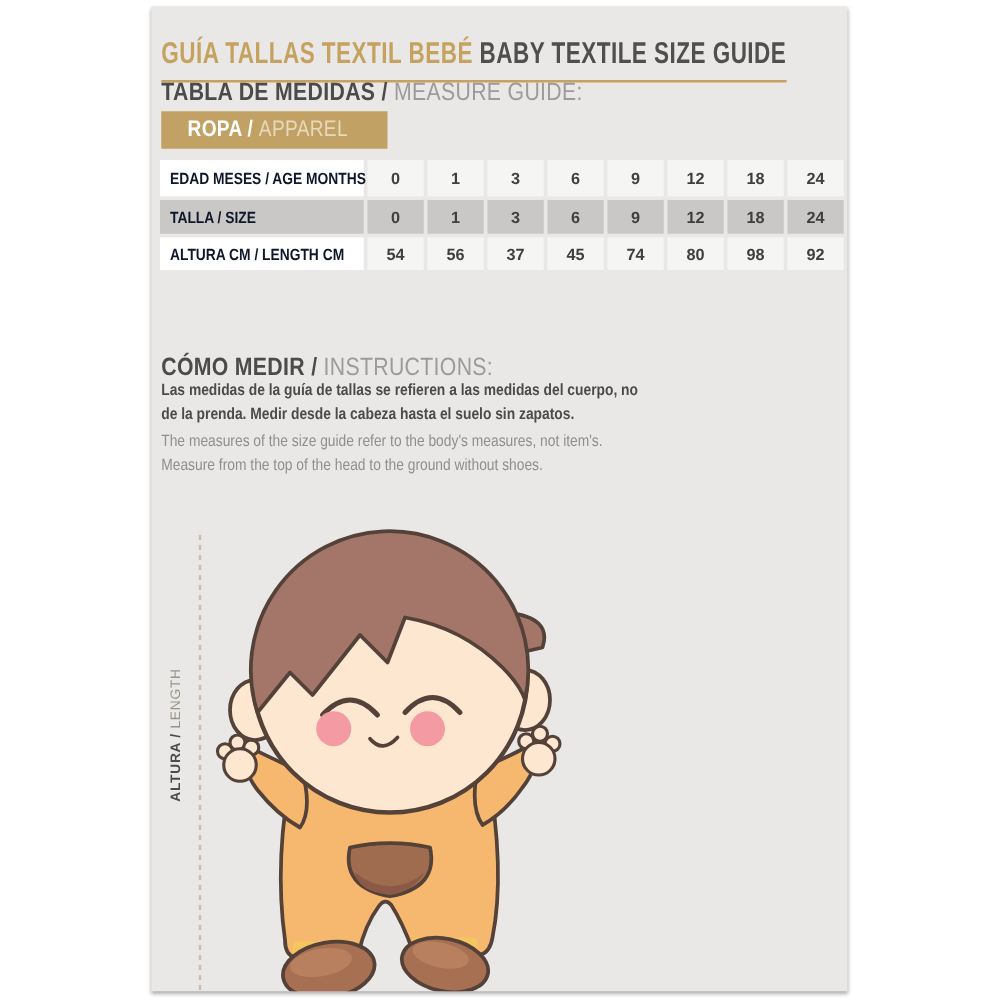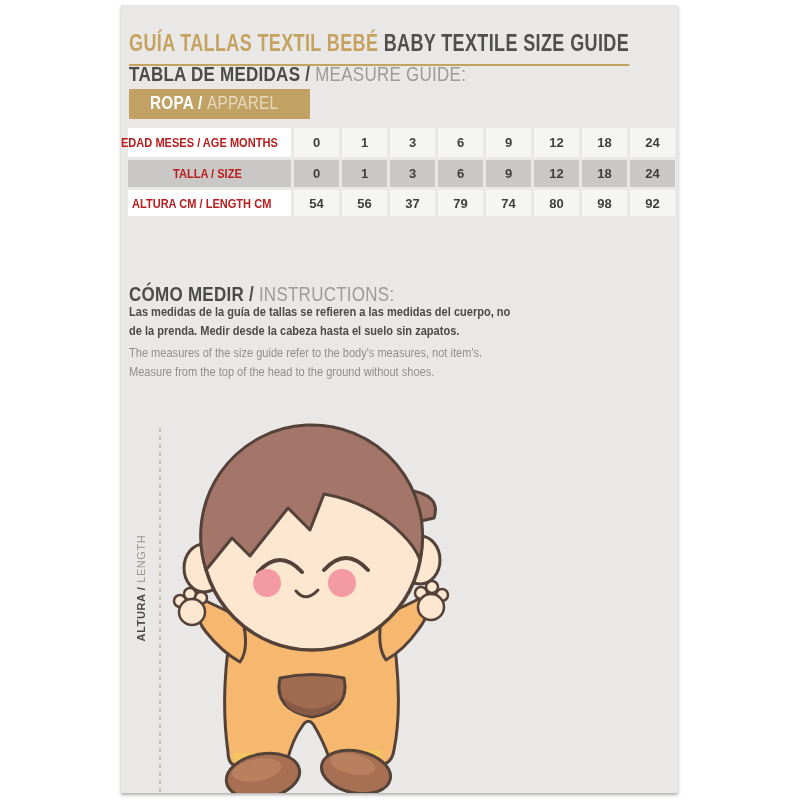--- a/index.html
+++ b/index.html
@@ -37,21 +37,21 @@
   }
   .badge .en{color:#e6d9bd;font-weight:400;}
 
   .size-table{
     position:absolute;left:7px;top:123px;width:547px;
     display:grid;grid-template-columns:163px repeat(8,1fr);
     grid-template-rows:29px 27px 26px;gap:3px;
     font-size:13px;font-weight:700;
   }
   .cell{display:flex;align-items:center;justify-content:center;color:#3f3f3f;}
-  .cell.label{justify-content:center;padding-left:8px;color:#b91c1c;}
+  .cell.label{justify-content:flex-start;padding-left:8px;color:#0f172a;}
   .bg-white{background:#ffffff;}
   .bg-light{background:#f5f5f3;}
   .bg-gray{background:#c9c8c6;}
 
   .para{position:absolute;left:8px;font-size:13px;line-height:19px;}
   .para.es{top:297px;font-weight:700;color:#4b4b4b;}
   .para.en{top:338px;font-weight:400;color:#8f8f8f;}
   .para .cx{display:block;transform-origin:0 0;}
 
   .measure-line{
@@ -112,21 +112,21 @@
     <div class="cell bg-gray">12</div>
     <div class="cell bg-gray">18</div>
     <div class="cell bg-gray">24</div>
 
     <div class="cell label bg-white">
         <span class="cx">ALTURA CM / LENGTH CM</span>
       </div>
     <div class="cell bg-light">54</div>
     <div class="cell bg-light">56</div>
     <div class="cell bg-light">37</div>
-    <div class="cell bg-light">79</div>
+    <div class="cell bg-light">45</div>
     <div class="cell bg-light">74</div>
     <div class="cell bg-light">80</div>
     <div class="cell bg-light">98</div>
     <div class="cell bg-light">92</div>
   </div>
 
   <div class="h2 howto">
     <span class="cx"><span class="es">CÓMO MEDIR /</span>
     <span class="en">INSTRUCTIONS:</span></span>
   </div>

